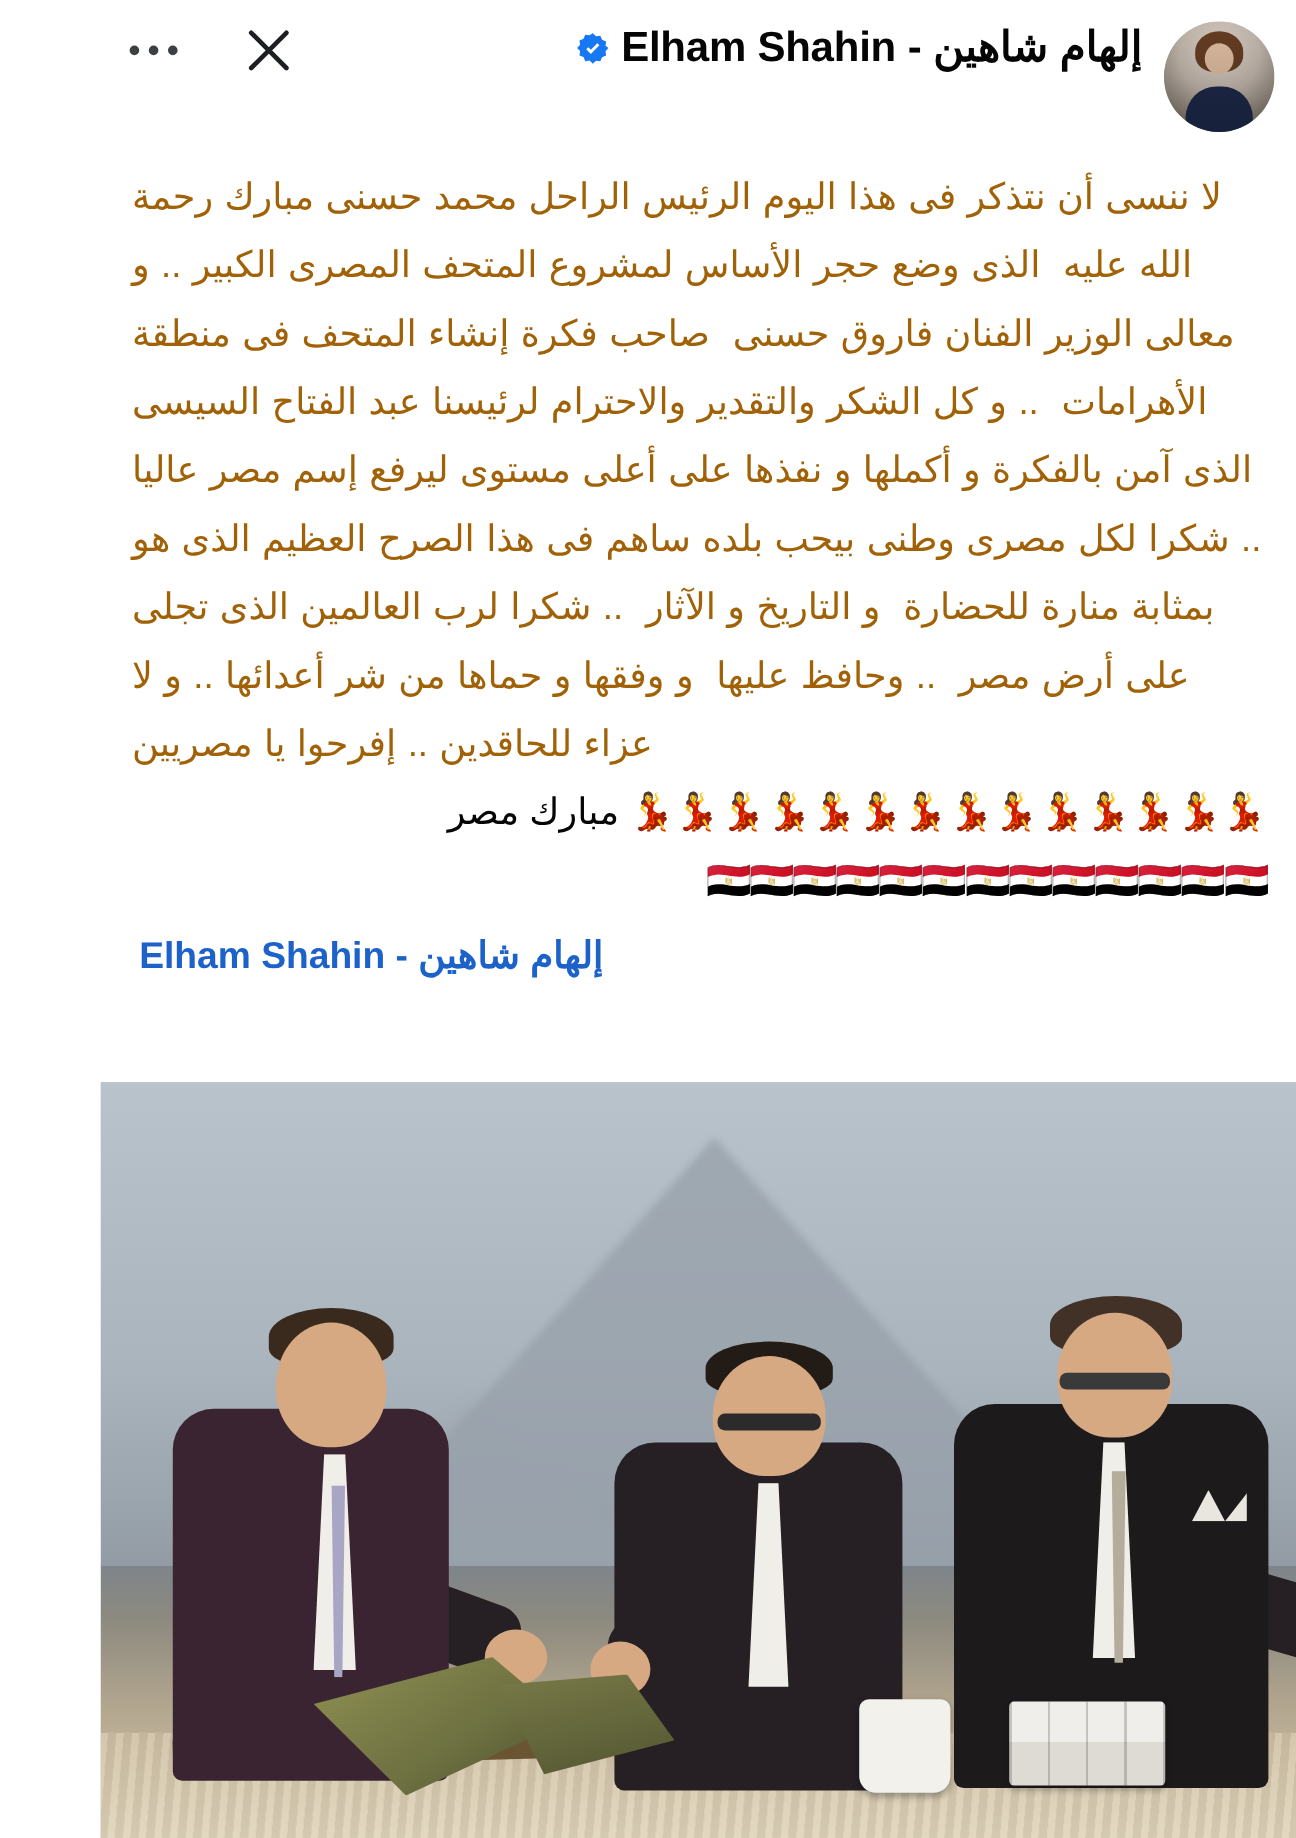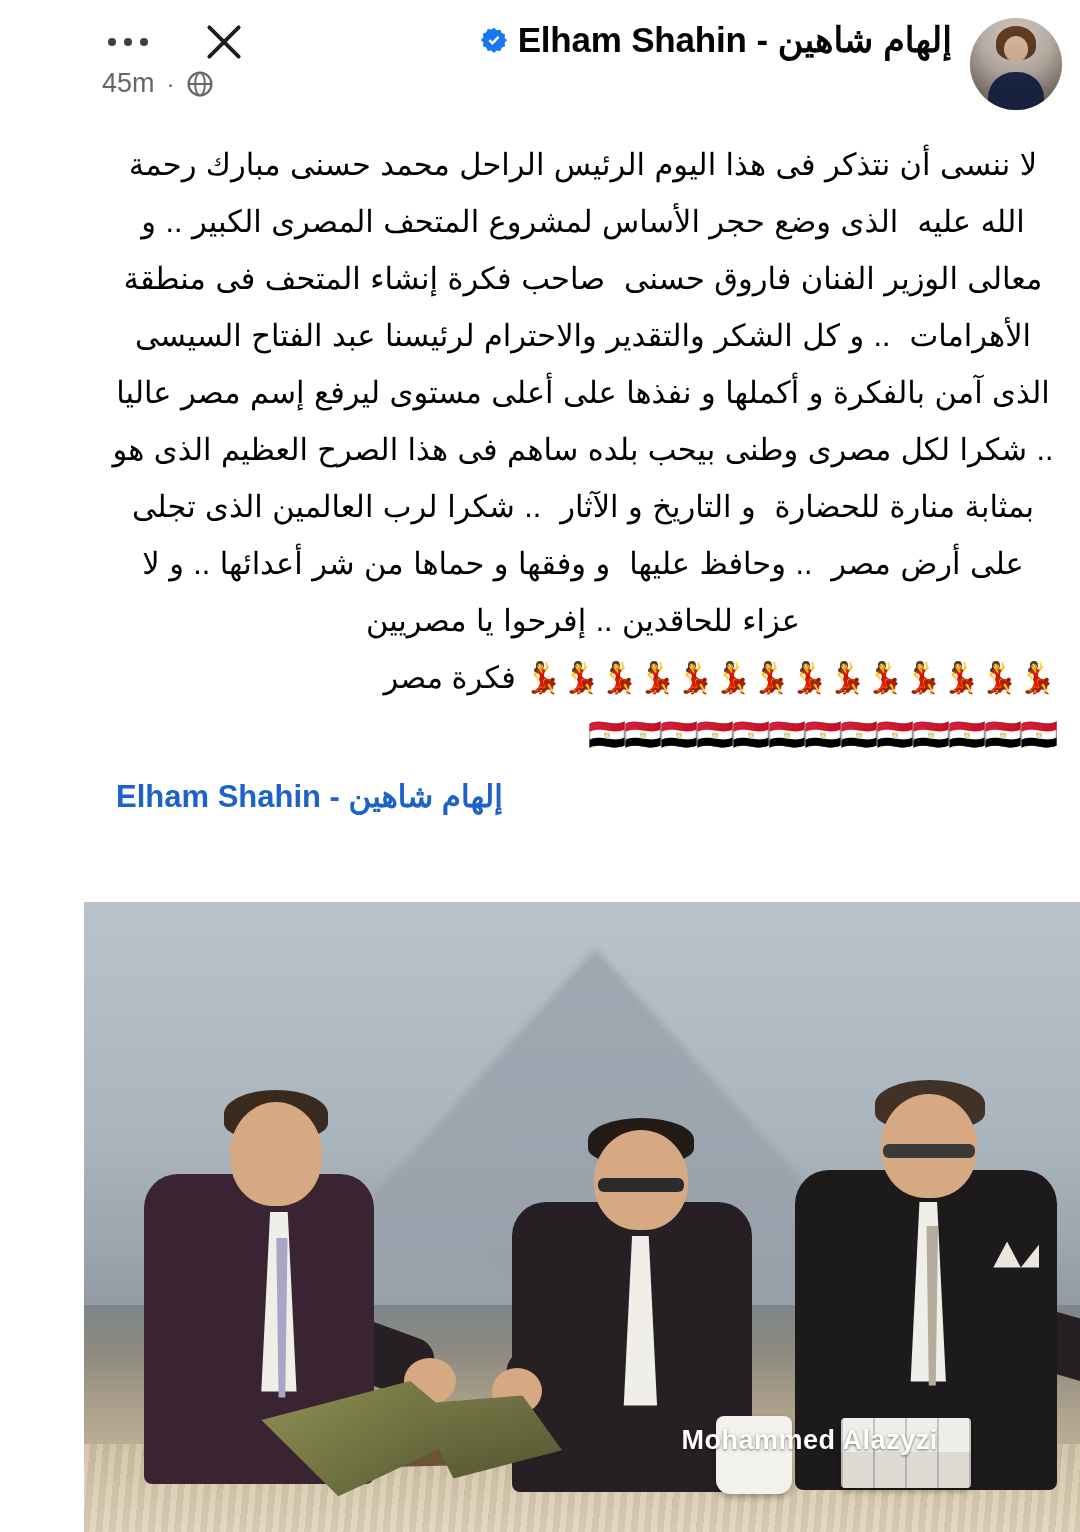--- a/index.html
+++ b/index.html
@@ -157,22 +157,22 @@
   }
 
   
   .post-body {
     padding: 4px 24px 0 26px;
     box-sizing: border-box;
   }
   .post-text {
     font-size: 30.5px;
     line-height: 57px;
-    color: #000000;
-    text-align: center;
+    color: #a16207;
+    text-align: left;
     direction: rtl;
     font-weight: 400;
     white-space: pre-wrap;
     word-spacing: 1px;
   }
   .flag-line {
     font-size: 30.5px;
     line-height: 57px;
     direction: rtl;
     text-align: right;
@@ -416,31 +416,20 @@
       <div class="av-shadow"></div>
     </div>
 
     <div class="header-text">
       <div class="name-row">
         <span class="page-name">إلهام شاهين - Elham Shahin</span>
         <span class="verified">
           <svg width="28" height="28" viewBox="0 0 24 24" aria-hidden="true">
             <path fill="#1877f2" d="M12 1.5l2.3 2.1 3.1-.4 1.2 2.9 2.9 1.2-.4 3.1L23.2 12l-2.1 2.3.4 3.1-2.9 1.2-1.2 2.9-3.1-.4L12 23.2 9.7 21l-3.1.4-1.2-2.9-2.9-1.2.4-3.1L.8 12l2.1-2.3-.4-3.1 2.9-1.2L6.6 2.5l3.1.4z"></path>
             <path fill="#ffffff" d="M10.6 16.2l-3.3-3.3 1.5-1.5 1.8 1.8 4.6-4.6 1.5 1.5z"></path>
-          </svg>
-        </span>
-      </div>
-      <div class="meta-row">
-        <span>45m</span>
-        <span class="meta-dot">·</span>
-        <span class="globe">
-          <svg width="26" height="26" viewBox="0 0 16 16" aria-hidden="true">
-            <circle cx="8" cy="8" r="7" fill="none" stroke="#65676b" stroke-width="1.4"></circle>
-            <ellipse cx="8" cy="8" rx="3" ry="7" fill="none" stroke="#65676b" stroke-width="1.2"></ellipse>
-            <line x1="1" y1="8" x2="15" y2="8" stroke="#65676b" stroke-width="1.2"></line>
           </svg>
         </span>
       </div>
     </div>
 
     <div class="header-actions">
       <div class="dots">
         <i></i>
         <i></i>
         <i></i>
@@ -451,21 +440,21 @@
           <line x1="20" y1="4" x2="4" y2="20" stroke="#1c1e21" stroke-width="2.1" stroke-linecap="round"></line>
         </svg>
       </div>
     </div>
   </div>
 
   <div class="post-body">
     <div class="post-text">لا ننسى أن نتذكر فى هذا اليوم الرئيس الراحل محمد حسنى مبارك رحمة الله عليه  الذى وضع حجر الأساس لمشروع المتحف المصرى الكبير .. و معالى الوزير الفنان فاروق حسنى  صاحب فكرة إنشاء المتحف فى منطقة الأهرامات  .. و كل الشكر والتقدير والاحترام لرئيسنا عبد الفتاح السيسى الذى آمن بالفكرة و أكملها و نفذها على أعلى مستوى ليرفع إسم مصر عاليا .. شكرا لكل مصرى وطنى بيحب بلده ساهم فى هذا الصرح العظيم الذى هو بمثابة منارة للحضارة  و التاريخ و الآثار  .. شكرا لرب العالمين الذى تجلى على أرض مصر  .. وحافظ عليها  و وفقها و حماها من شر أعدائها .. و لا عزاء للحاقدين .. إفرحوا يا مصريين</div>
     <div class="flag-line">
       <span class="flags">💃💃💃💃💃💃💃💃💃💃💃💃💃💃</span>
-      <span>فكرة مصر</span>
+      <span>مبارك مصر</span>
     </div>
     <div class="flag-line">
       <span class="flags">🇪🇬🇪🇬🇪🇬🇪🇬🇪🇬🇪🇬🇪🇬🇪🇬🇪🇬🇪🇬🇪🇬🇪🇬🇪🇬</span>
     </div>
     <div class="signature">إلهام شاهين - Elham Shahin</div>
   </div>
 
   <div class="post-media">
     <div class="media-inner">
       <div class="pyramid2"></div>
@@ -504,17 +493,16 @@
         <div class="glasses"></div>
         <div class="pocket-square"></div>
 
       </div>
 
       <div class="trowel"></div>
       <div class="trowel2"></div>
       <div class="cup"></div>
       <div class="bricks"></div>
 
-      <div class="watermark">Mohammed Alazyzi</div>
     </div>
   </div>
 
 </div>
 
 </body></html>

